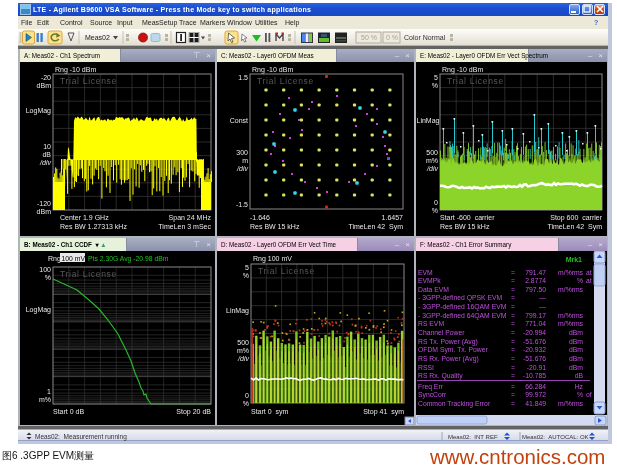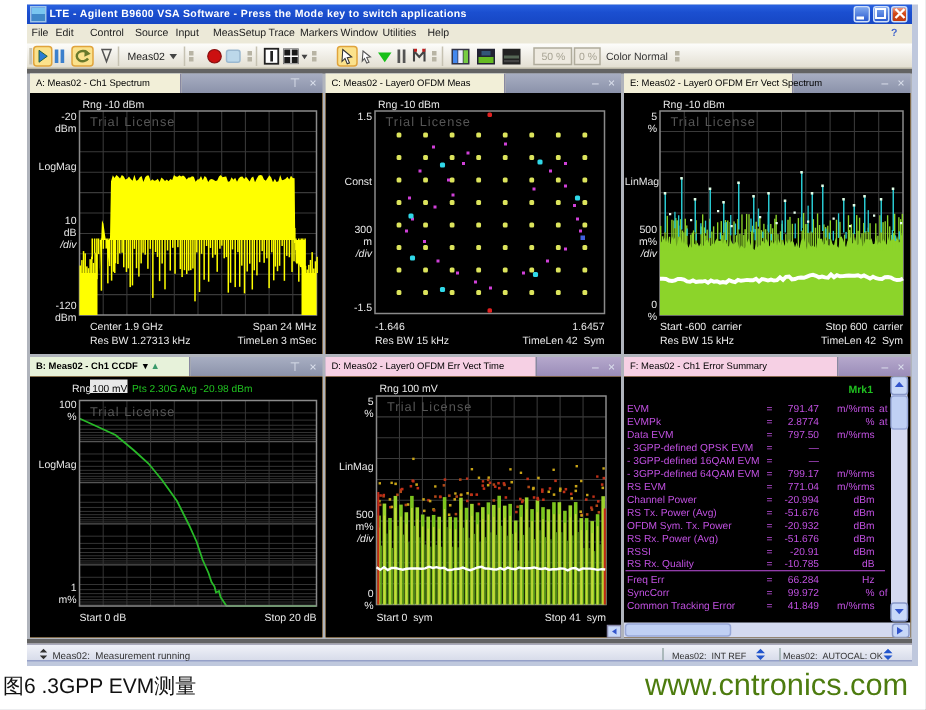--- a/index.html
+++ b/index.html
@@ -30,22 +30,22 @@
 .ptitle { position:absolute; left:0; top:0; width:100%; height:13px;
   background:linear-gradient(#aab0c4,#8c93ac); font-size:7px; line-height:13px; color:#000; }
 .ptab { position:absolute; left:0; top:0; height:13px; padding:0 4px; font-size:6.3px;
   background:#f2efd8; border-right:1px solid #8888a0; white-space:nowrap; box-sizing:border-box; }
 .pico { position:absolute; right:2px; top:0; color:#dde2ee; font-size:8px; letter-spacing:2px; }
 .pbody { position:absolute; left:0; top:13px; background:#a16207; }
 
 #sbar { position:absolute; left:0; top:426px; width:590px; height:13px;
   background:linear-gradient(#f0f2f8,#d8dcea); border-top:1px solid #aab; font-size:6.5px;
   color:#333; line-height:13px; border-bottom:2px solid #95a0c8; }
-#cap { position:absolute; left:2px; top:449px; font-size:14px; color:#111; }
-#wm { position:absolute; left:430px; top:445px; font-size:20.5px; color:#4d7c0f;text-align:center; }
+#cap { position:absolute; left:2px; top:449px; font-size:10px; color:#111; }
+#wm { position:absolute; left:430px; top:445px; font-size:20.5px; color:#c2410c;text-align:center; }
 .tl { fill:#565656; font-size:8.5px; letter-spacing:0.7px; }
 text { font-family:"Liberation Sans",sans-serif; }
 .w { fill:#e8e8e8; font-size:7px; }
 </style></head><body>
 
 <div id="win">
   <div id="tbar">
     <div id="ticon"></div>
     <span class="txt">LTE - Agilent B9600 VSA Software - Press the Mode key to switch applications</span>
     <span class="wbtn" id="bmin"><svg width="9" height="9" viewBox="0 0 9 9">

